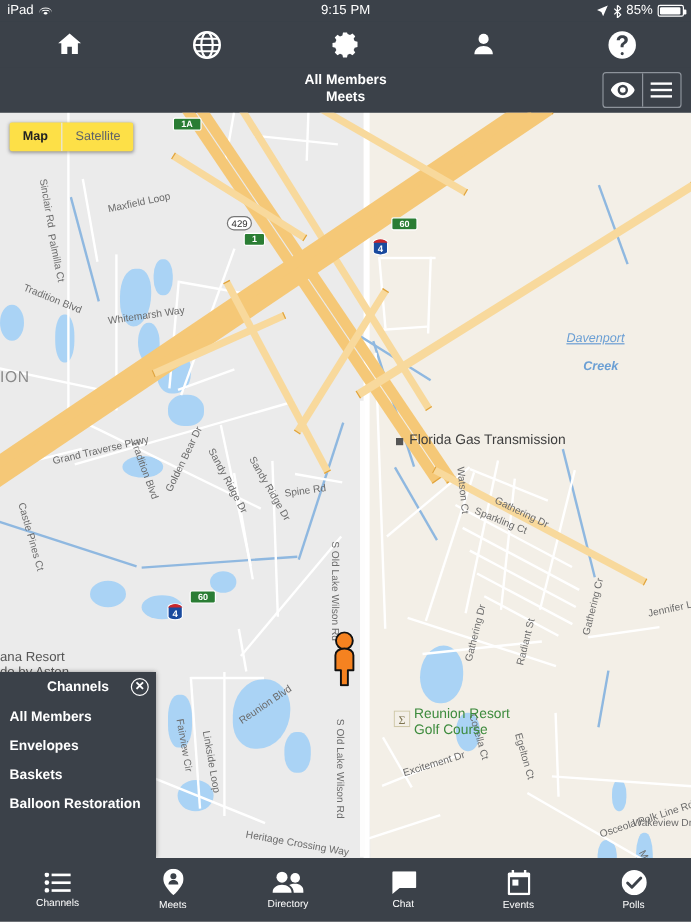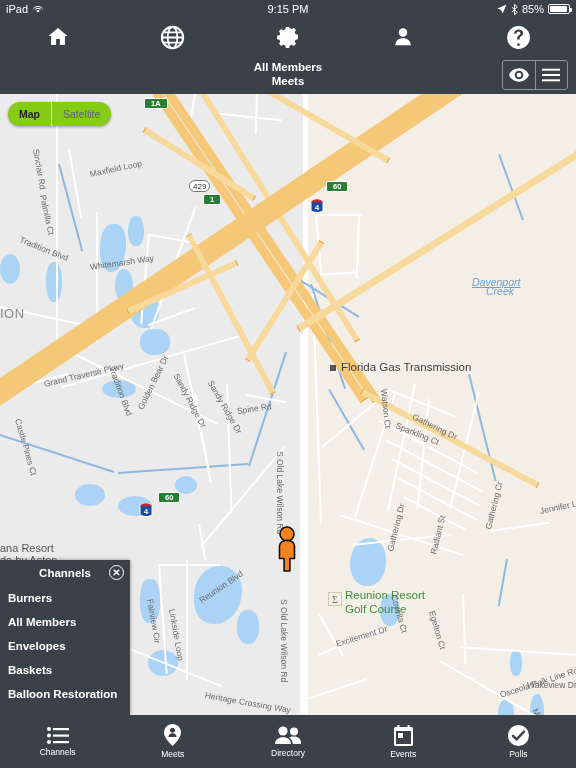--- a/index.html
+++ b/index.html
@@ -62,21 +62,21 @@
     background:#ebebeb; }
   .map-left { position:absolute; left:0; top:0; width:100%; height:100%; background:#ebebeb; }
   .map-right { position:absolute; left:0; top:0; width:100%; height:100%;
     background:#f3efe7;
     clip-path: polygon(52.6% 0%, 100% 0%, 100% 100%, 53.6% 100%, 52.8% 50%); }
   .county-line { position:absolute; top:0; bottom:0; left:303px; width:5px; background:#fff; }
 
   
   .maptoggle {
     position:absolute; left:8px; top:8px; height:24px; display:flex;
-    background:#84cc16; border-radius:12px; box-shadow:0 1px 3px rgba(0,0,0,.35);
+    background:#fde047; border-radius:2px; box-shadow:0 1px 3px rgba(0,0,0,.35);
     font-size:10.5px; color:#444; overflow:hidden;
   }
   .maptoggle div { padding:0 11px; display:flex; align-items:center; cursor:pointer; }
   .maptoggle div.sel { font-weight:bold; color:#222; }
   .maptoggle div + div { border-left:1px solid #e6e6e6; color:#5f6368; }
 
   
   .hwy { position:absolute; background:#f5c877; border-top:1px solid #e0a33c;
      border-bottom:1px solid #e0a33c; transform-origin:0 0; }
   .hwy.minor { background:#f8d99c; }
@@ -360,21 +360,21 @@
     <div class="lbl" style="left:200px;top:502px;transform:rotate(-34deg);">Reunion Blvd</div>
     <div class="lbl" style="left:150px;top:500px;transform:rotate(80deg);">Fairview Cir</div>
     <div class="lbl" style="left:172px;top:510px;transform:rotate(80deg);">Linkside Loop</div>
     <div class="lbl" style="left:205px;top:596px;transform:rotate(10deg);">Heritage Crossing Way</div>
     <div class="lbl" style="left:0px;top:448px;font-size:11px;color:#555;">ana Resort</div>
     <div class="lbl" style="left:0px;top:460px;font-size:11px;color:#555;">do by Aston</div>
 
     <div class="lbl area" style="left:0px;top:212px;">ION</div>
 
     <div class="lbl wat" style="left:472px;top:182px;text-decoration:underline;">Davenport</div>
-    <div class="lbl wat" style="left:486px;top:191px;">Creek</div>
+    <div class="lbl wat" style="left:486px;top:205px;font-weight:bold;">Creek</div>
 
     <div class="poidot" style="left:330px;top:271px;"></div>
     <div class="lbl poi" style="left:341px;top:267px;">Florida Gas Transmission</div>
 
     <svg width="14" height="14" style="position:absolute;left:328px;top:498px;" viewBox="0 0 14 14">
       <rect x="0.5" y="0.5" width="13" height="13" fill="none" stroke="#cfc8a8"></rect>
       <text x="7" y="11" font-size="10" fill="#7d7450" text-anchor="middle" font-family="Liberation Serif, serif">Σ</text>
     </svg>
     <div class="lbl green" style="left:345px;top:495px;">Reunion Resort</div>
     <div class="lbl green" style="left:345px;top:509px;">Golf Course</div>
@@ -388,21 +388,20 @@
       <div class="sel">Map</div>
       <div>Satellite</div>
     </div>
   </div>
 
   <div class="channels">
     <div class="ch-head">
       <span>Channels</span>
       <div class="ch-close">✕</div>
     </div>
-    <div class="ch-item">Burners</div>
     <div class="ch-item">All Members</div>
     <div class="ch-item">Envelopes</div>
     <div class="ch-item">Baskets</div>
     <div class="ch-item">Balloon Restoration</div>
   </div>
 
   <div class="tabbar">
     <div class="tab">
       <svg width="22" height="17" viewBox="0 0 22 17">
         <circle cx="2" cy="2" r="2"></circle>
@@ -425,20 +424,26 @@
     <div class="tab">
       <svg width="26" height="19" viewBox="0 0 26 19">
         <circle cx="8" cy="5" r="4.6"></circle>
           <circle cx="19" cy="5.6" r="4"></circle>
         <path d="M0 18c0-4.3 3.6-6.8 8-6.8s8 2.5 8 6.8z"></path>
         <path d="M14 11.6c1.3-.8 3-1.2 5-1.2 3.8 0 7 2.2 7 6.1v1.5H17.8c0-2.6-1.4-5-3.8-6.4z"></path>
       </svg>
       <span>Directory</span>
     </div>
     <div class="tab">
+      <svg width="21" height="19" viewBox="0 0 21 19">
+        <path d="M1 0h19a1 1 0 0 1 1 1v12a1 1 0 0 1-1 1H7l-6 5V1a1 1 0 0 1 1-1z"></path>
+      </svg>
+      <span>Chat</span>
+    </div>
+    <div class="tab">
       <svg width="19" height="21" viewBox="0 0 19 21">
         <rect x="0" y="2" width="19" height="19" rx="1.5"></rect>
         <rect x="2" y="6" width="15" height="13" fill="#3b4149"></rect>
         <rect x="4" y="8" width="5" height="5"></rect>
         <rect x="3.4" y="0" width="2" height="4.4"></rect>
           <rect x="13.6" y="0" width="2" height="4.4"></rect>
       </svg>
       <span>Events</span>
     </div>
     <div class="tab">

